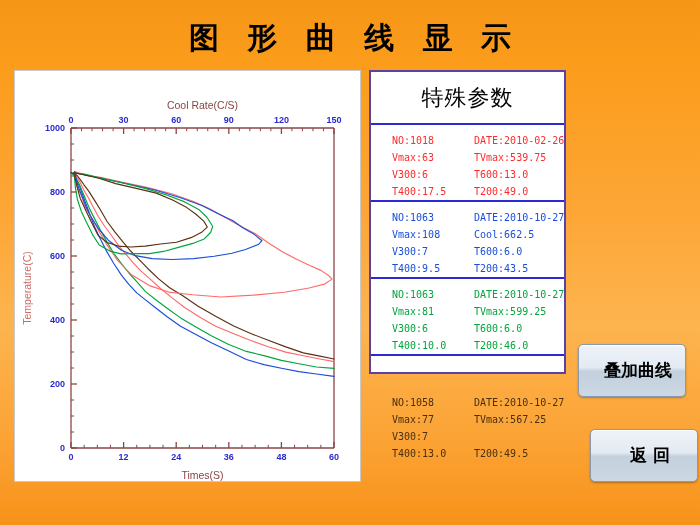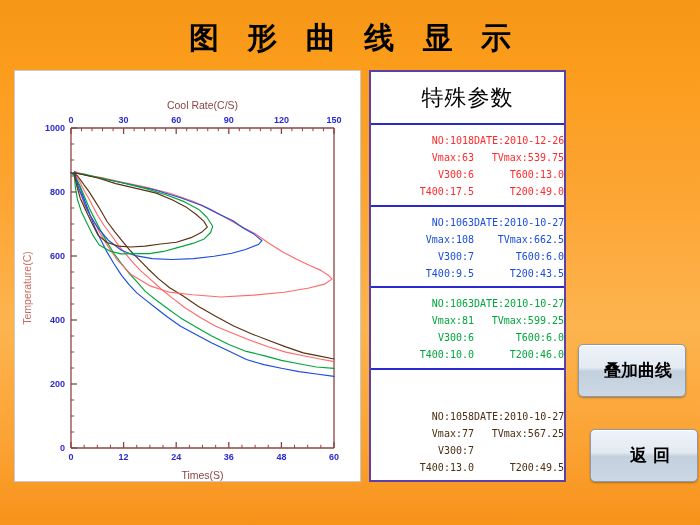--- a/index.html
+++ b/index.html
@@ -54,27 +54,26 @@
     width: 347px;
     height: 412px;
   }
 
   
   #params-panel {
     position: absolute;
     left: 369px;
     top: 70px;
     width: 197px;
-    height: 412px;
+    height: 304px;
     background: #ffffff;
     border: 2px solid #5a40a8;
     box-sizing: border-box;
     display: flex;
     flex-direction: column;
-    text-align: right;
   }
   #params-header {
     height: 53px;
     flex: 0 0 53px;
     display: flex;
     align-items: center;
     justify-content: center;
     font-family: "DejaVu Sans", sans-serif;
     font-size: 22px;
     font-weight: normal;
@@ -241,21 +240,21 @@
       <polyline points="60.43,101.99 69.84,103.94 83.77,107.29 100.74,112.60 122.26,117.68 141.27,122.15 157.59,129.09 170.84,135.91 180.98,143.29 188.76,150.14 192.28,156.07 186.20,161.61 176.05,166.67 161.43,171.26 145.60,173.01 130.12,175.08 115.80,175.96 103.04,175.06 92.11,171.50 83.10,164.35 76.84,151.98 70.94,139.71 65.28,127.43 61.91,115.32 59.94,106.52 59.78,100.37" fill="none" stroke="#5a3010" stroke-width="1.15" stroke-linejoin="round" stroke-linecap="round"></polyline>
     </svg>
 </div>
 
 <div id="params-panel">
   <div id="params-header">特殊参数</div>
 
   <div class="param-block" style="color: rgb(255, 42, 42);">
     <div class="param-row">
       <span class="param-col-a">NO:1018</span>
-      <span class="param-col-b">DATE:2010-12-26</span>
+      <span class="param-col-b">DATE:2010-02-26</span>
     </div>
     <div class="param-row">
       <span class="param-col-a">Vmax:63</span>
       <span class="param-col-b">TVmax:539.75</span>
     </div>
     <div class="param-row">
       <span class="param-col-a">V300:6</span>
       <span class="param-col-b">T600:13.0</span>
     </div>
     <div class="param-row">
@@ -264,21 +263,21 @@
     </div>
   </div>
 
   <div class="param-block" style="color: rgb(26, 77, 219);">
     <div class="param-row">
       <span class="param-col-a">NO:1063</span>
       <span class="param-col-b">DATE:2010-10-27</span>
     </div>
     <div class="param-row">
       <span class="param-col-a">Vmax:108</span>
-      <span class="param-col-b">TVmax:662.5</span>
+      <span class="param-col-b">Cool:662.5</span>
     </div>
     <div class="param-row">
       <span class="param-col-a">V300:7</span>
       <span class="param-col-b">T600:6.0</span>
     </div>
     <div class="param-row">
       <span class="param-col-a">T400:9.5</span>
       <span class="param-col-b">T200:43.5</span>
     </div>
   </div>

